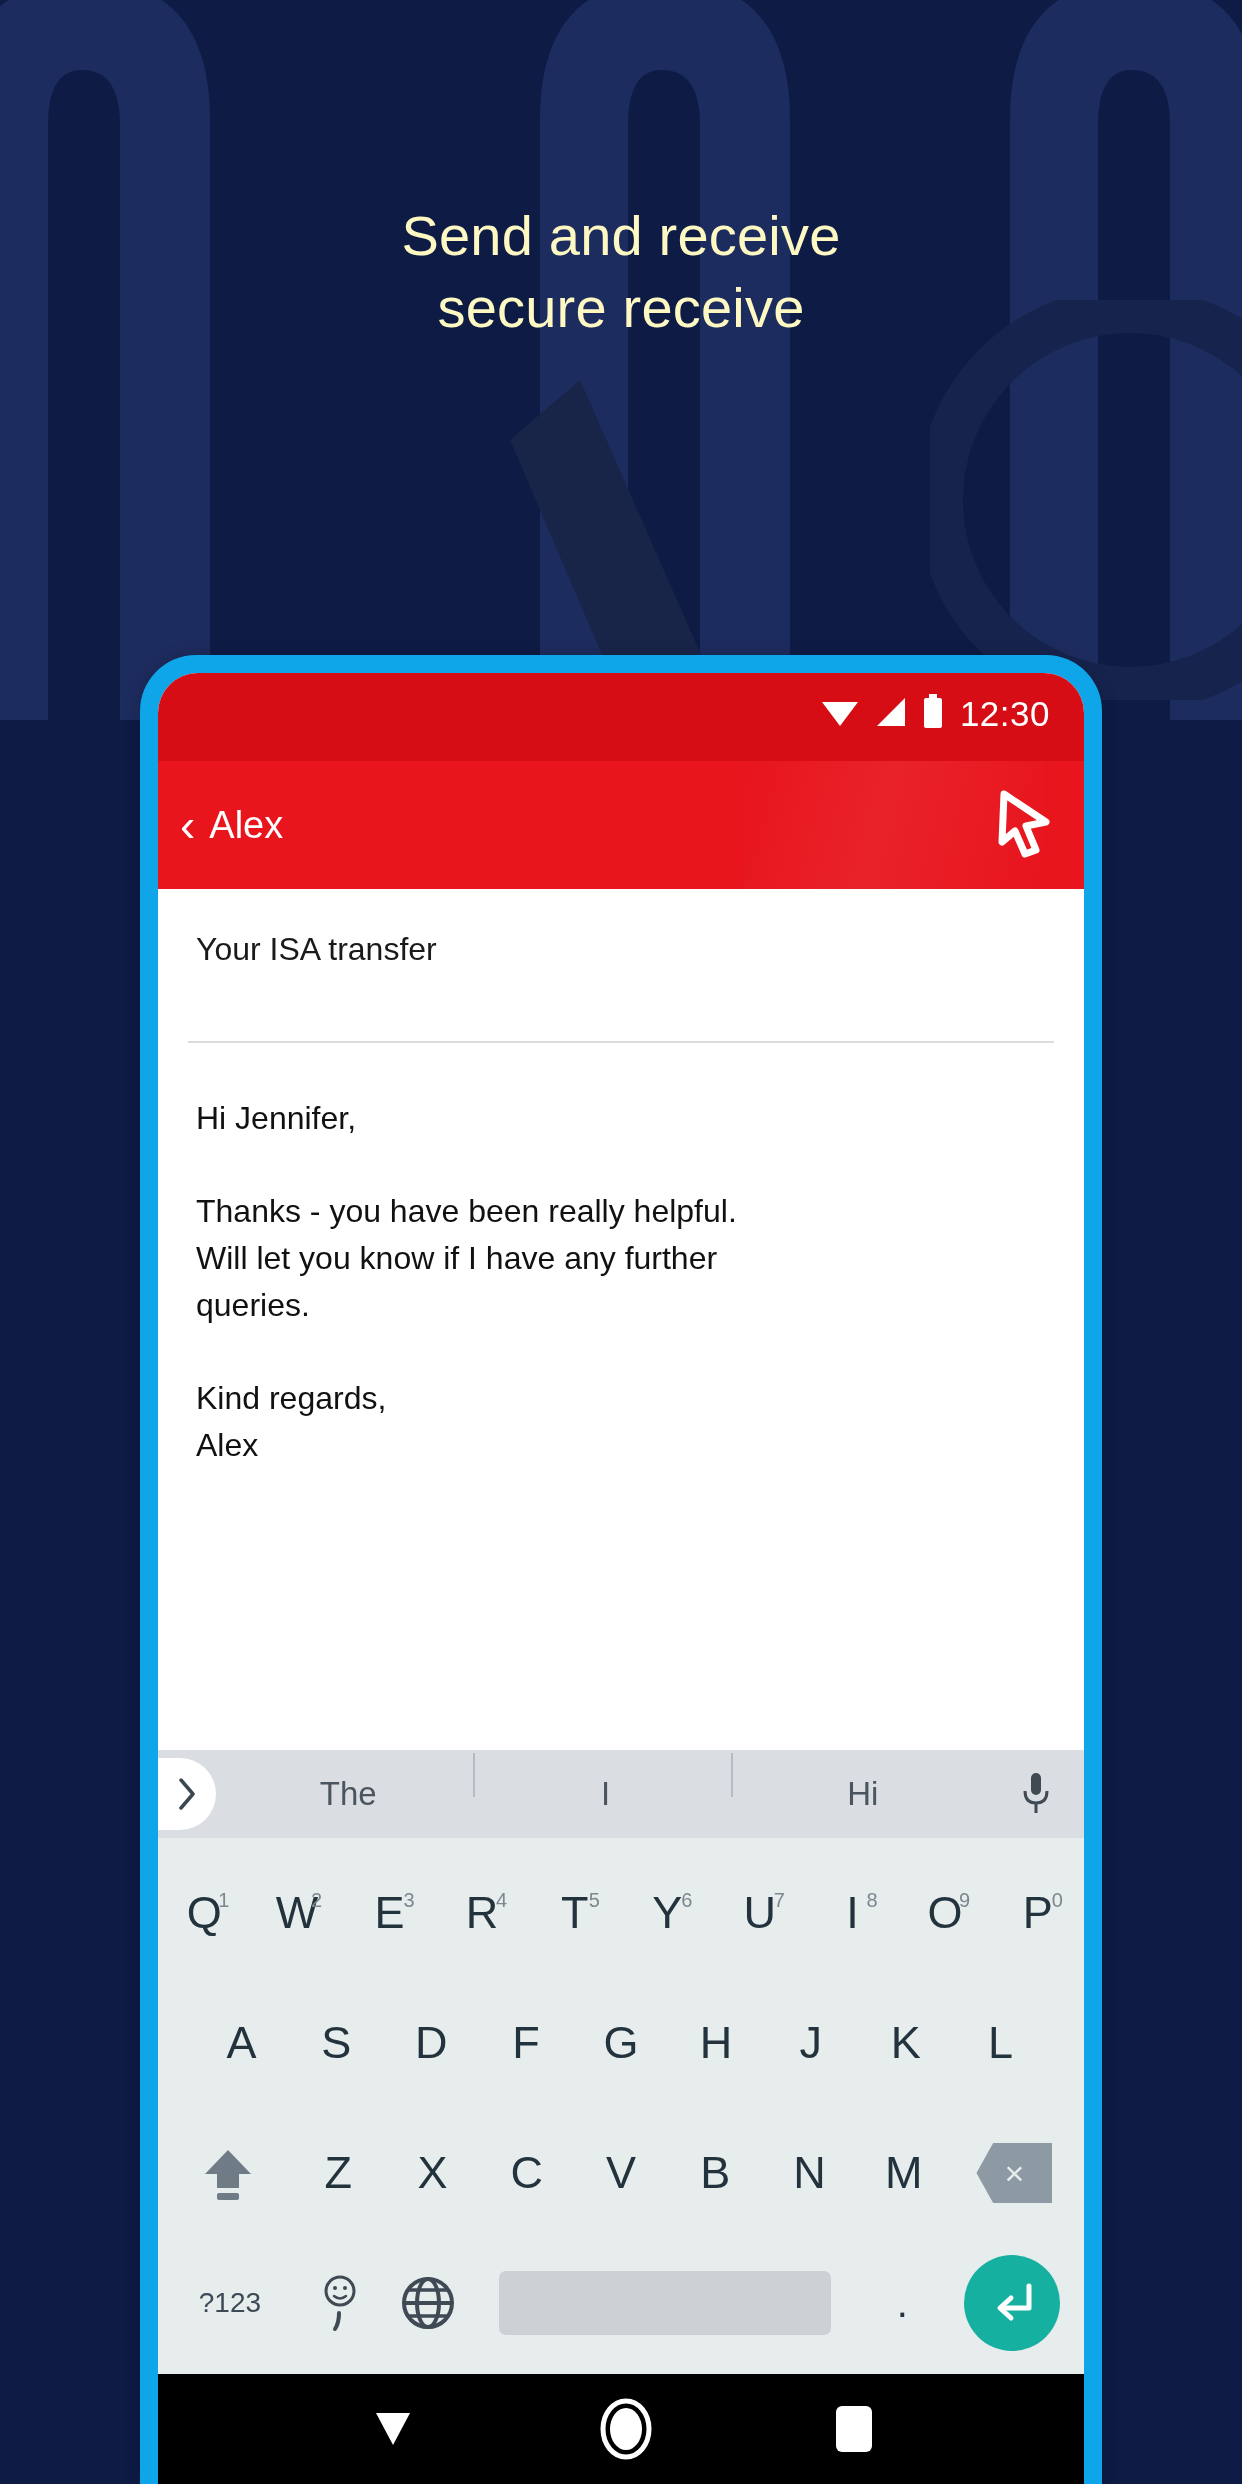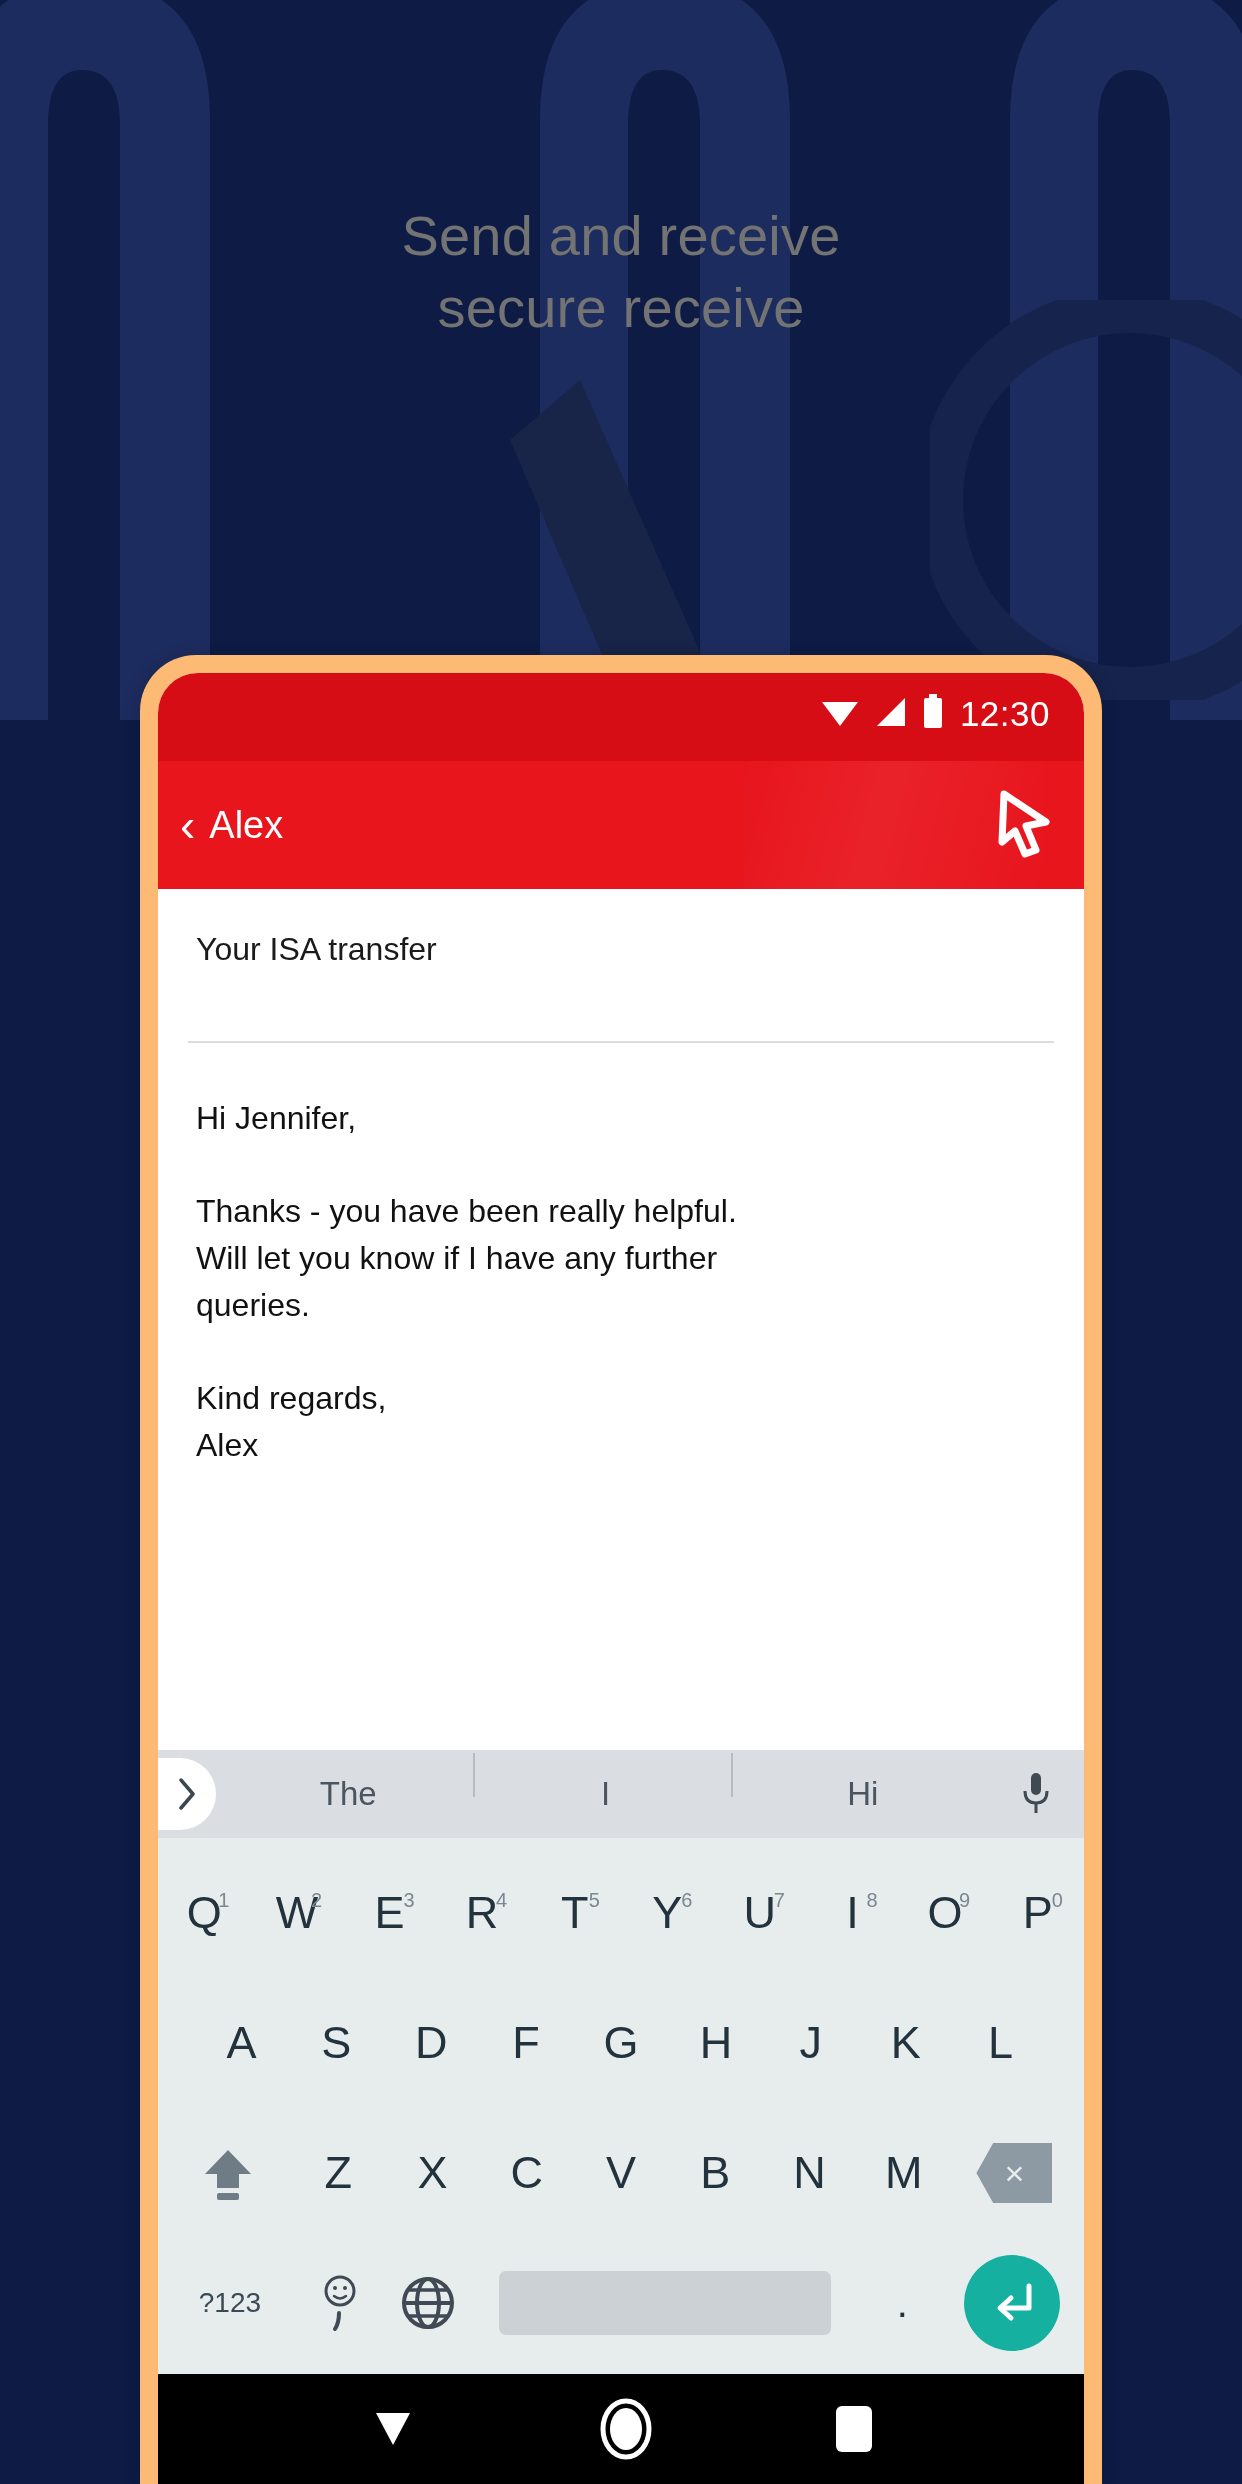--- a/index.html
+++ b/index.html
@@ -12,38 +12,38 @@
   }
 
   
   #bg-watermark { position:absolute; inset:0; overflow:hidden; z-index:0; }
   #bg-watermark svg { position:absolute; top:-40px; left:-30px; }
 
   
   #headline {
     position:absolute; top:200px; left:0; width:1242px;
     text-align:center; z-index:5;
-    color:#737373;
+    color:#fef9c3;
     font-size:56px;
     line-height:1.28;
     font-weight:400;
     letter-spacing:0.2px;
   }
   #headline .hl-line { display:block; }
 
   
   #phone {
     position:absolute;
     left:140px; top:655px;
     width:962px; height:1829px;
     z-index:10;
   }
   #phone-frame {
     position:absolute; inset:0;
-    background:#fdba74;
+    background:#0ea5e9;
     border-radius:56px 56px 0 0;
     padding:18px 18px 0 18px;
     box-shadow:0 2px 18px rgba(0,0,0,0.18);
   }
   #phone-screen {
     position:relative;
     width:100%; height:100%;
     border-radius:40px 40px 0 0;
     overflow:hidden;
     background:#ffffff;

